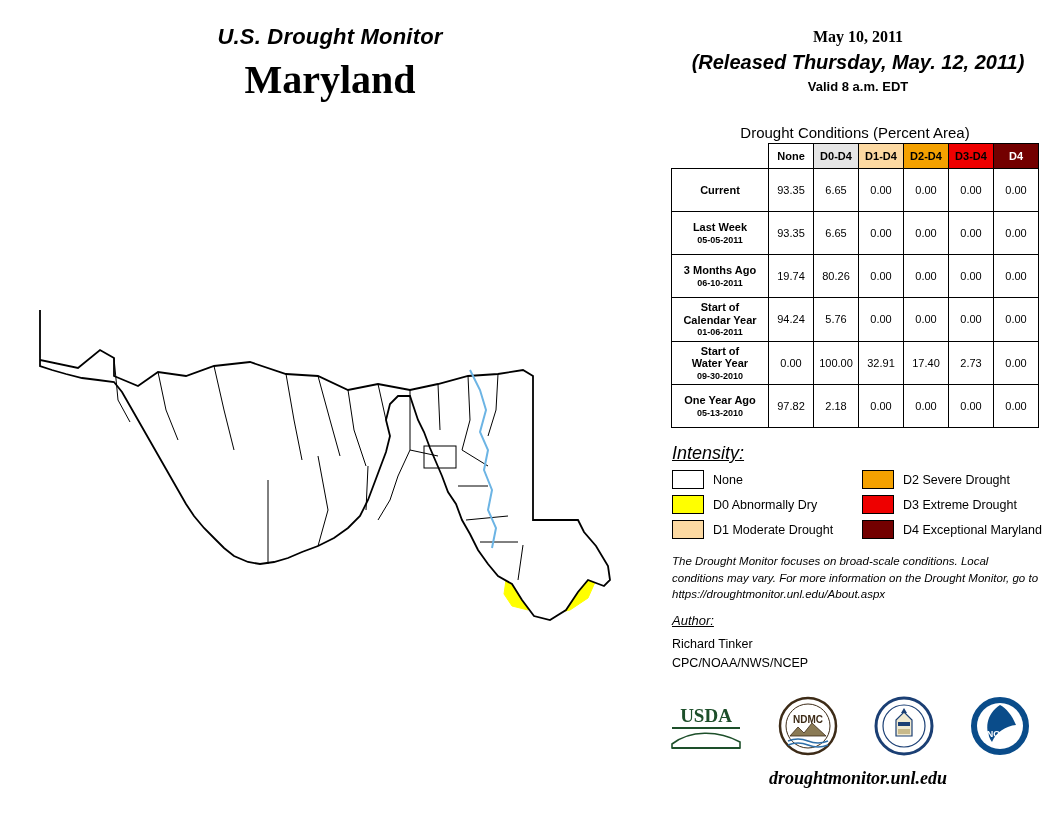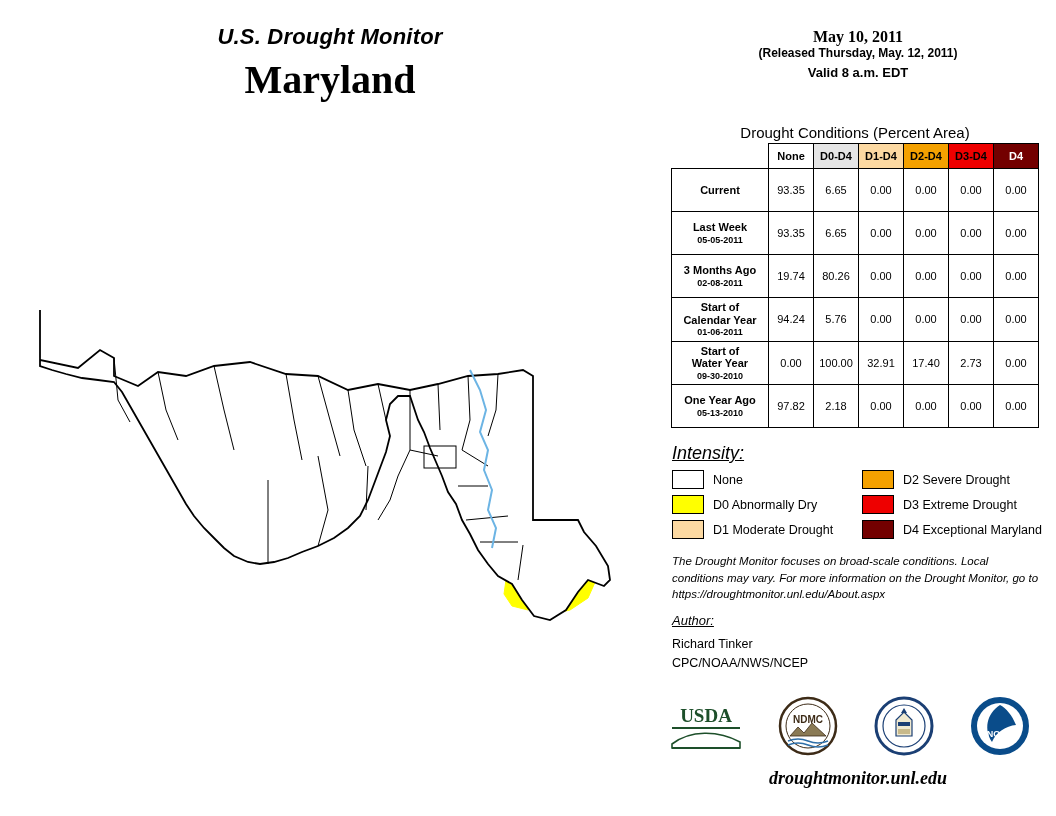--- a/index.html
+++ b/index.html
@@ -44,22 +44,24 @@
     top: 28px;
     width: 396px;
     text-align: center;
   }
   #date-main {
     font-size: 16px;
     font-weight: bold;
     font-family: "Liberation Serif", serif;
   }
   #date-released {
-    font-size: 12px;
-    font-weight: bold;
+    font-size: 20px;
+    font-weight: bold;
+    font-style: italic;
+    margin-top: 5px;
   }
   #date-valid {
     font-size: 13px;
     font-weight: bold;
     margin-top: 5px;
   }
 
   
   #table-caption {
     position: absolute;
@@ -250,21 +252,21 @@
       <tr>
         <td class="rowlabel"><span>Last Week</span><span class="sub">05-05-2011</span></td>
         <td class="val">93.35</td>
         <td class="val">6.65</td>
         <td class="val">0.00</td>
         <td class="val">0.00</td>
         <td class="val">0.00</td>
         <td class="val">0.00</td>
       </tr>
       <tr>
-        <td class="rowlabel"><span>3 Months Ago</span><span class="sub">02-08-2011</span></td>
+        <td class="rowlabel"><span>3 Months Ago</span><span class="sub">06-10-2011</span></td>
         <td class="val">19.74</td>
         <td class="val">80.26</td>
         <td class="val">0.00</td>
         <td class="val">0.00</td>
         <td class="val">0.00</td>
         <td class="val">0.00</td>
       </tr>
       <tr>
         <td class="rowlabel"><span>Start of<br>Calendar Year</span><span class="sub">01-06-2011</span></td>
         <td class="val">94.24</td>

